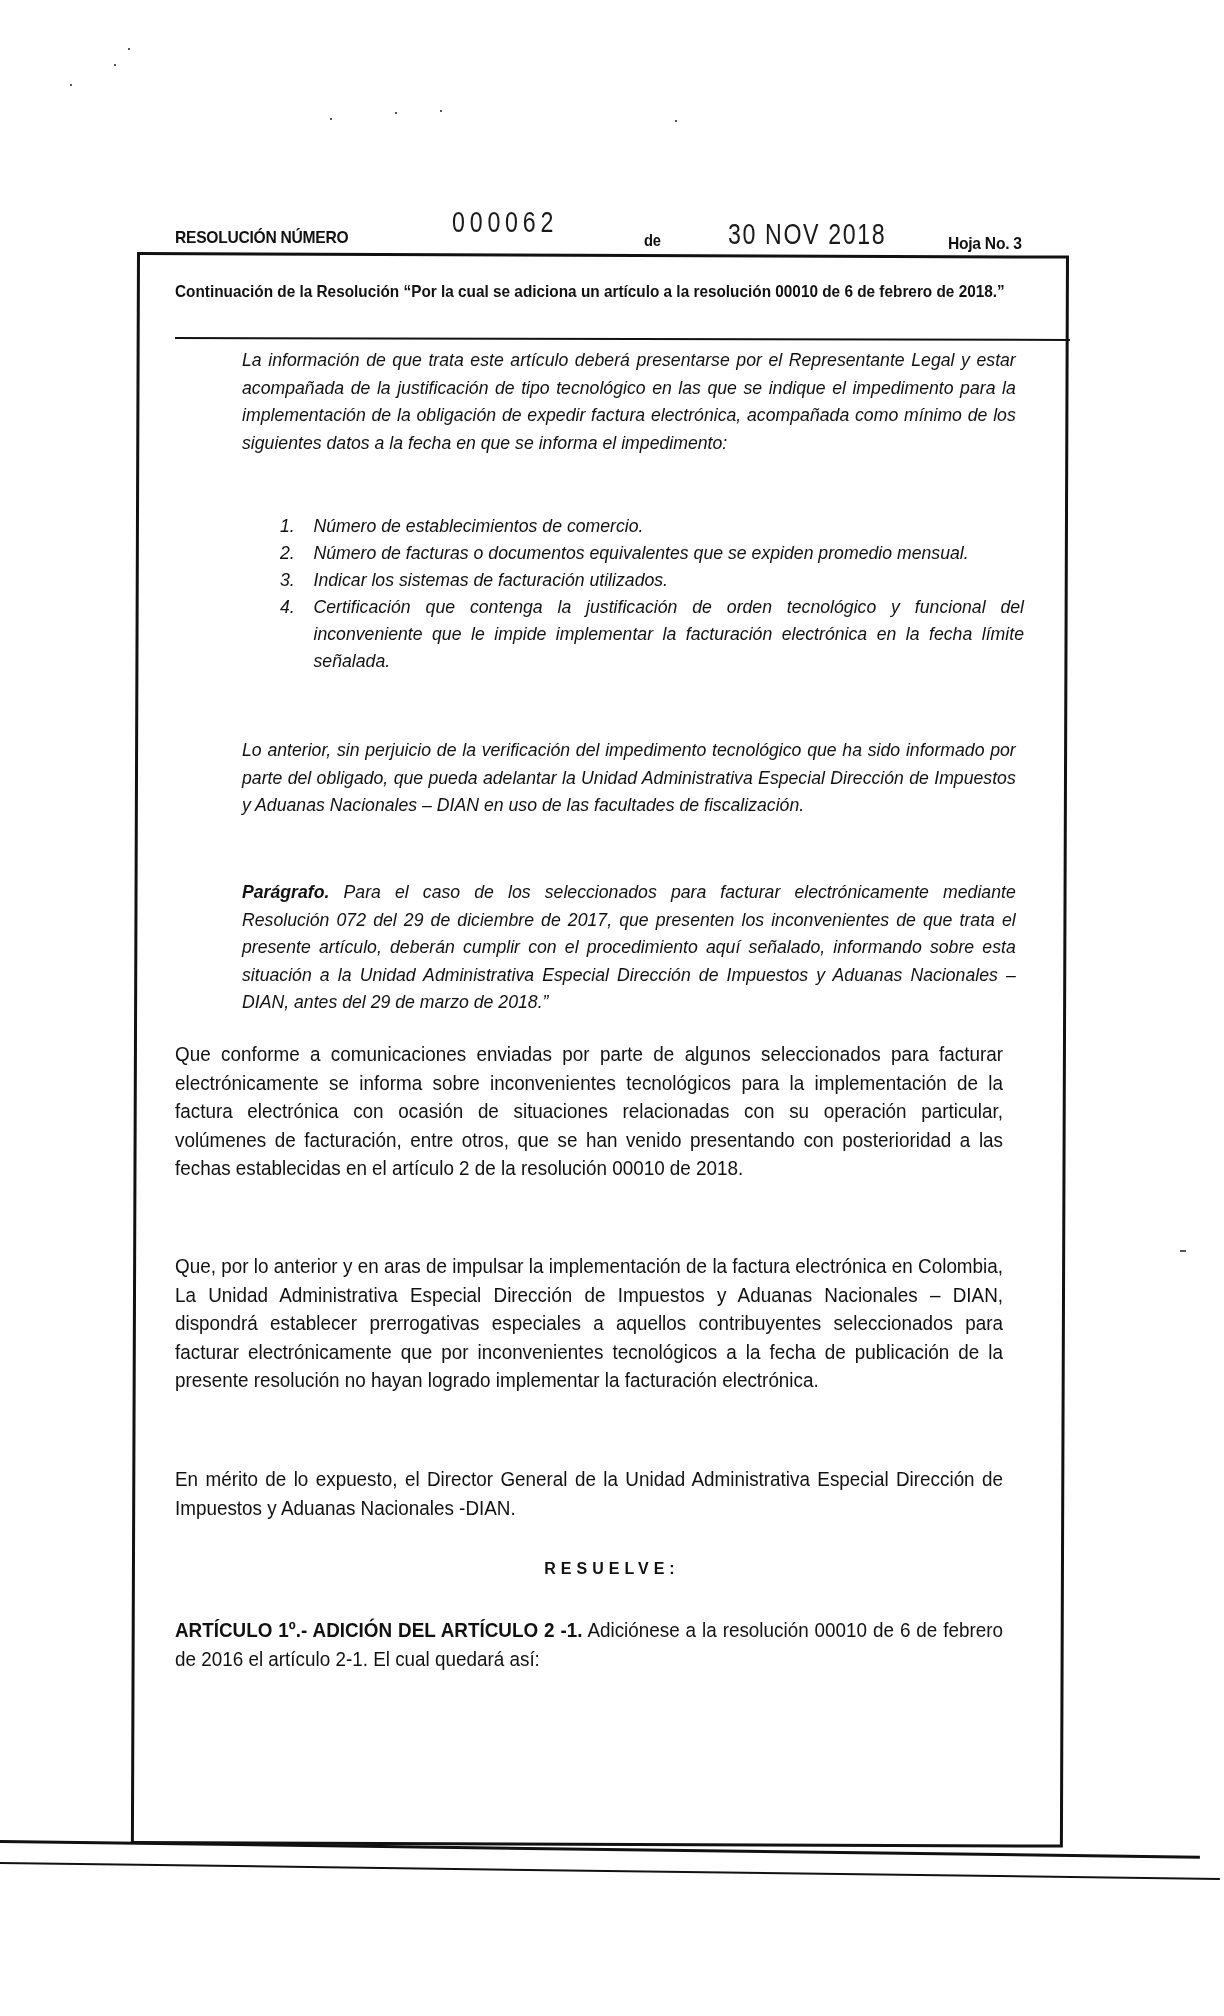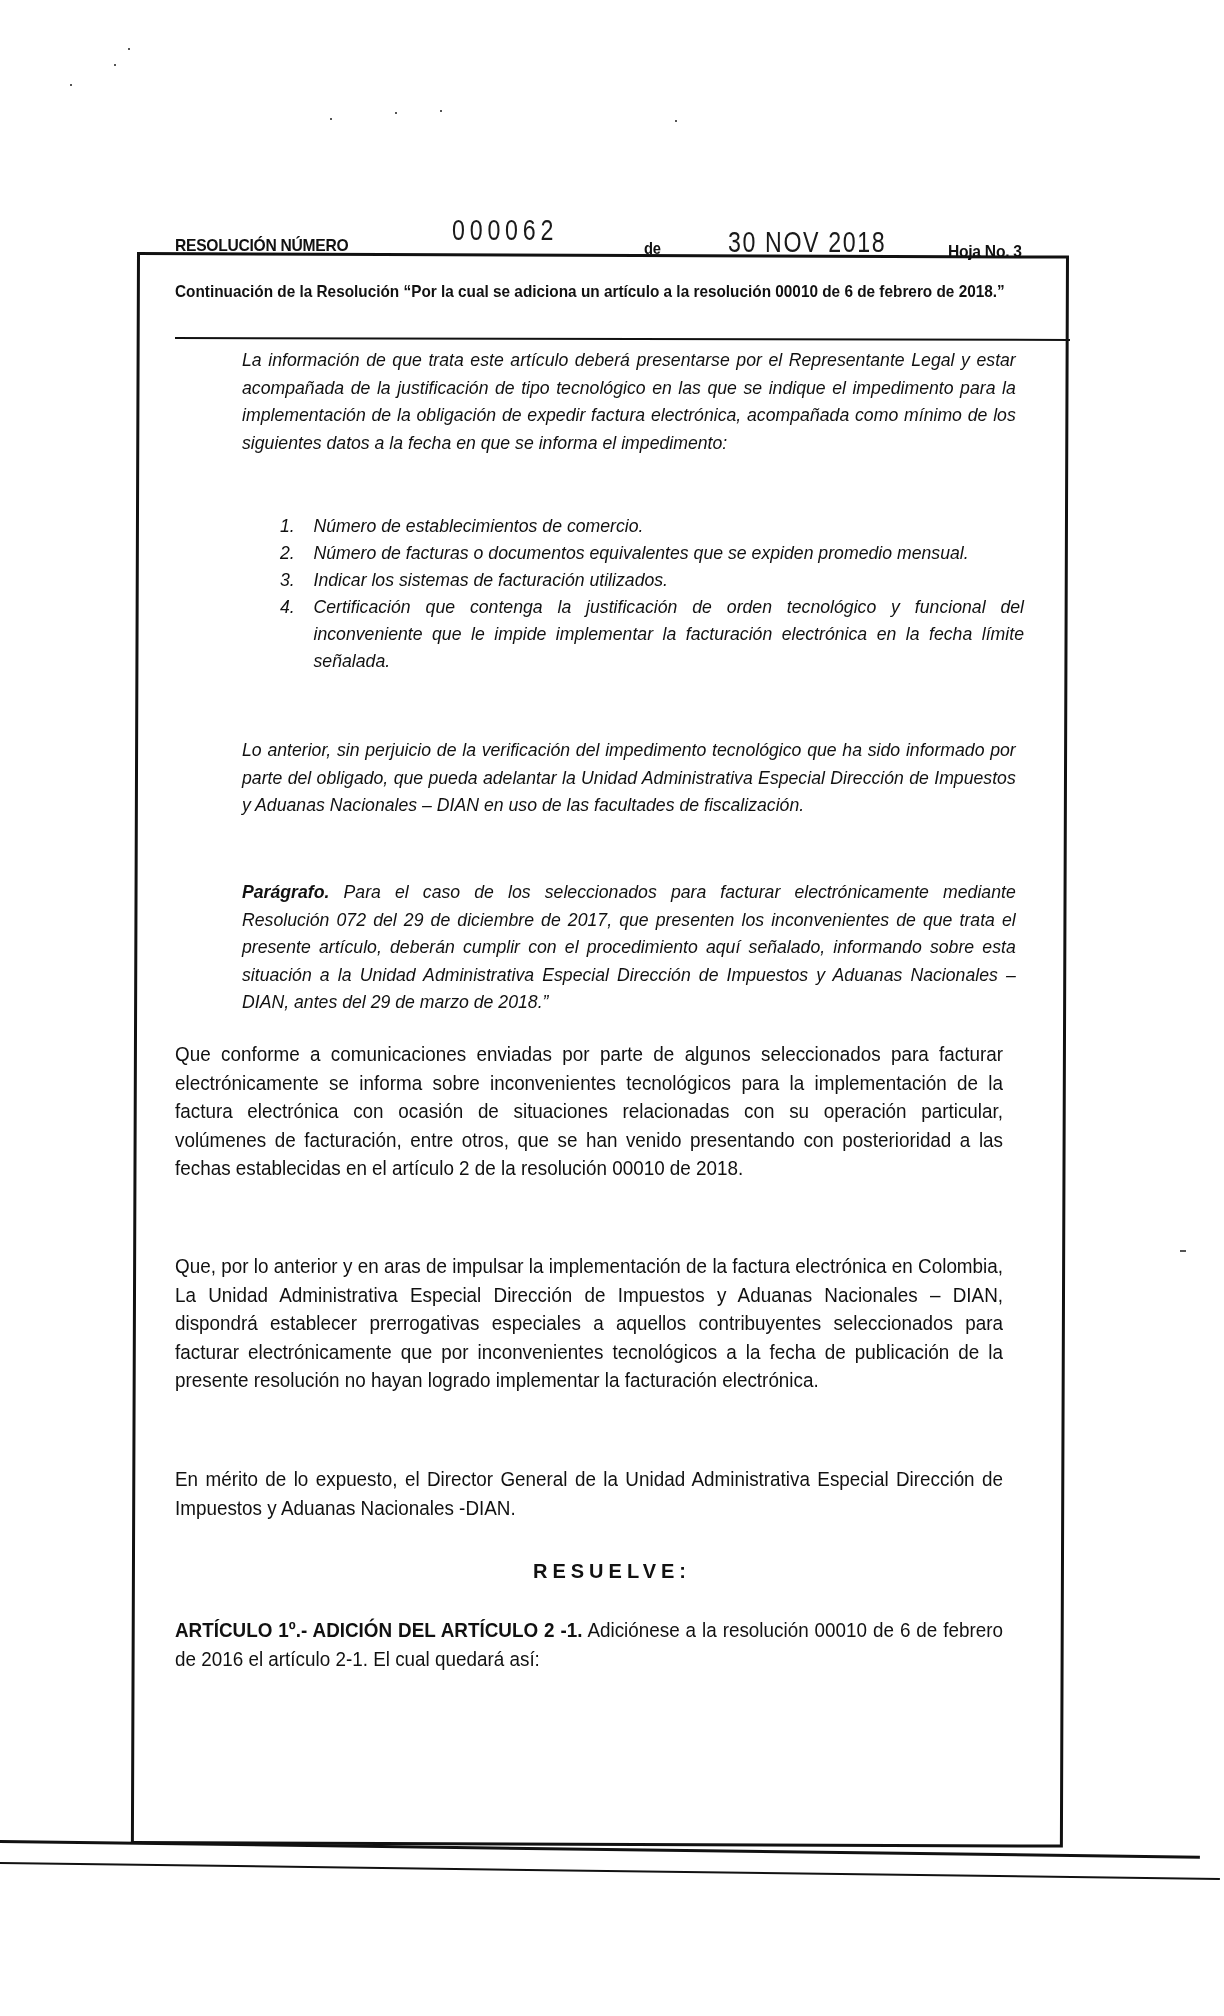--- a/index.html
+++ b/index.html
@@ -1,37 +1,37 @@
 <!DOCTYPE html>
 <html><head>
 <meta charset="utf-8">
 <style>
   html, body { margin: 0; padding: 0; background: #ffffff; }
   body { width: 1224px; height: 2016px; position: relative; overflow: hidden; font-family: "Liberation Sans", sans-serif; color: #111; }
 
-  .header-row { position: absolute; top: 216px; left: 170px; width: 900px; height: 50px; }
+  .header-row { position: absolute; top: 208px; left: 170px; width: 900px; height: 50px; }
   .hdr-label { position: absolute; font-weight: bold; font-size: 17px; letter-spacing: -0.3px; transform: scaleX(0.92); transform-origin: left; }
   .hdr-num { position: absolute; font-family: "Liberation Sans Narrow", "Liberation Sans", sans-serif; font-size: 29px; letter-spacing: 6px; transform: scaleX(0.8); transform-origin: left; color: #1a1a1a; }
 
   .frame { position: absolute; left: 137px; top: 252px; width: 932px; height: 1592px; border: 3px solid #111; border-top-width: 3px; box-sizing: border-box; transform: rotate(0.22deg); transform-origin: top left; }
 
   .continuation { position: absolute; left: 175px; top: 281px; width: 900px; font-weight: bold; font-size: 16.5px; line-height: 21px; transform: scaleX(0.93); transform-origin: left; }
   .sep-line { position: absolute; left: 175px; top: 338px; width: 895px; height: 2px; background: #111; transform: rotate(0.12deg); }
 
   .italic-block { position: absolute; left: 242px; width: 832px; font-style: italic; font-size: 19px; line-height: 27.5px; text-align: justify; transform: scaleX(0.93); transform-origin: left; }
   .italic-block p { margin: 0; }
 
   .list { position: absolute; left: 280px; width: 800px; font-style: italic; font-size: 19px; line-height: 27px; text-align: justify; transform: scaleX(0.93); transform-origin: left; margin: 0; padding: 0; list-style: none; }
   .list li { position: relative; padding-left: 36px; margin: 0 0 0 0; }
   .list .num { position: absolute; left: 0; }
 
   .body-block { position: absolute; left: 175px; width: 900px; font-size: 20.5px; line-height: 28.5px; text-align: justify; transform: scaleX(0.92); transform-origin: left; }
   .body-block p { margin: 0; }
 
-  .resuelve { position: absolute; left: 0; width: 1224px; top: 1560px; text-align: center; font-weight: bold; font-size: 20px; letter-spacing: 5px; }
+  .resuelve { position: absolute; left: 0; width: 1224px; top: 1560px; text-align: center; font-weight: bold; font-size: 16px; letter-spacing: 5px; }
   .bold { font-weight: bold; }
 
   .scan-line { position: absolute; height: 3px; background: #111; }
   .speck { position: absolute; width: 2px; height: 2px; background: #555; }
 </style>
 </head>
 <body>
 
 <div class="speck" style="left:128px;top:48px;"></div>
 <div class="speck" style="left:114px;top:64px;"></div>

